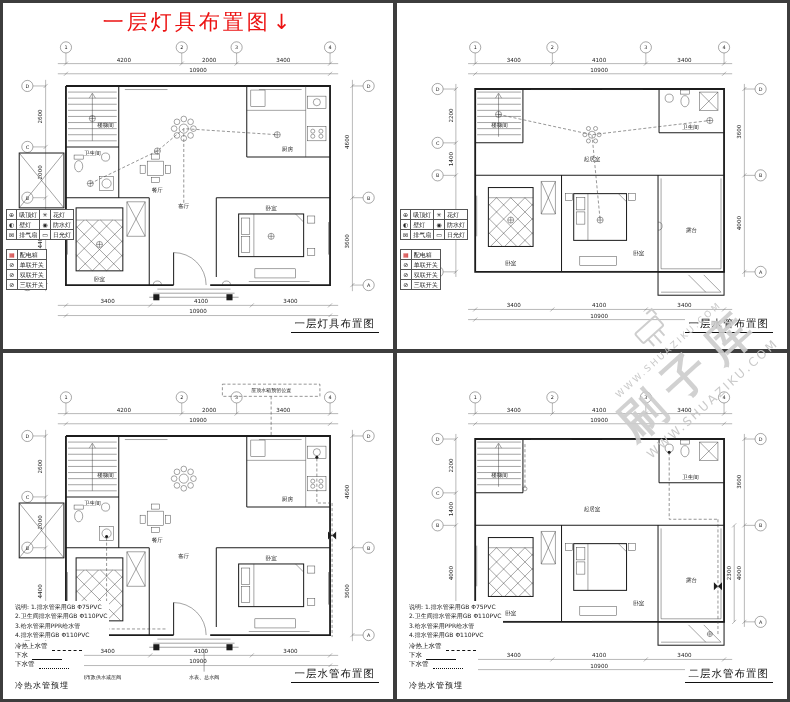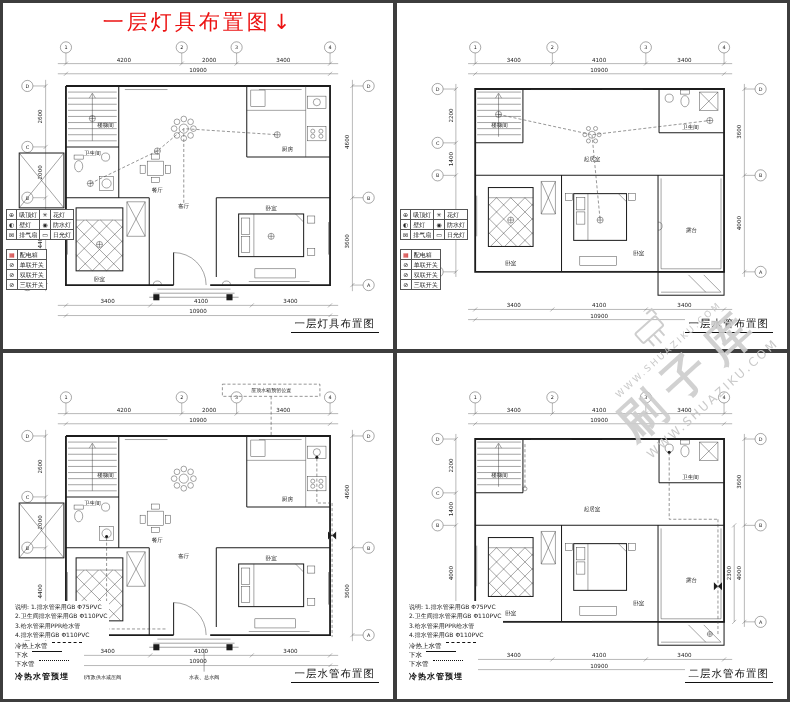--- a/index.html
+++ b/index.html
@@ -13,25 +13,25 @@
   svg.plan{position:absolute;left:2px;top:30px}
   .caption{position:absolute;right:14px;bottom:16px;font-size:10.5px;color:#111;border-bottom:1.2px solid #111;padding:0 4px 1px;letter-spacing:1px;background:#fff}
   table.legend1,table.legend2{position:absolute;left:3px;border-collapse:collapse;background:#fff}
   table.legend1{top:206px}
   table.legend2{top:246px}
   .legend1 td,.legend2 td{border:0.6px solid #555;font-size:6px;line-height:9px;padding:0 2px;color:#222;white-space:nowrap}
   .legend1 td.sym,.legend2 td.sym{text-align:center;min-width:10px}
   .legend2 tr:first-child td.sym{color:#cc2222}
   .notes{position:absolute;left:10px;top:248px;font-size:6px;line-height:1.55;color:#222;background:#fff;padding:1px 2px}
   .plegend{position:absolute;left:10px;top:288px;font-size:6.5px;color:#111;background:#fff;padding:1px 2px}
-  .plegend .row{display:flex;align-items:flex-start;gap:4px;height:9px;white-space:nowrap}
+  .plegend .row{display:flex;align-items:flex-end;gap:4px;height:9px;white-space:nowrap}
   .samp{display:inline-block;width:30px;height:0;border-top:1px dashed #111}
   .samp.solid{border-top-style:solid}
   .samp.dot{border-top:1px dotted #111}
-  .embed{font-weight:700;font-size:8px;margin-top:2px;letter-spacing:1px}
+  .embed{font-weight:400;font-size:8px;margin-top:11px;letter-spacing:1px}
   .watermark{position:absolute;left:520px;top:298px;width:310px;text-align:center;transform:rotate(-42deg);color:#c9c9c9;opacity:.9;pointer-events:none;z-index:6}
   .wm-domain{font-size:12px;letter-spacing:2.5px;color:#c4c4c4;margin-top:4px;white-space:nowrap}
   .wm-domain.top{font-size:9px;margin:0 0 2px}
   .wm-brand{font-size:46px;font-weight:700;letter-spacing:12px;color:#cdcdcd;line-height:1.05;white-space:nowrap}
   
   svg.plan text{font-family:"DejaVu Sans",sans-serif;fill:#222}
   .dt{font-size:5.5px;text-anchor:middle}
   .ax{font-size:4.8px;text-anchor:middle}
   .rm{font-size:5.5px;text-anchor:middle;fill:#333}
   .nt{font-size:5px;text-anchor:middle}

